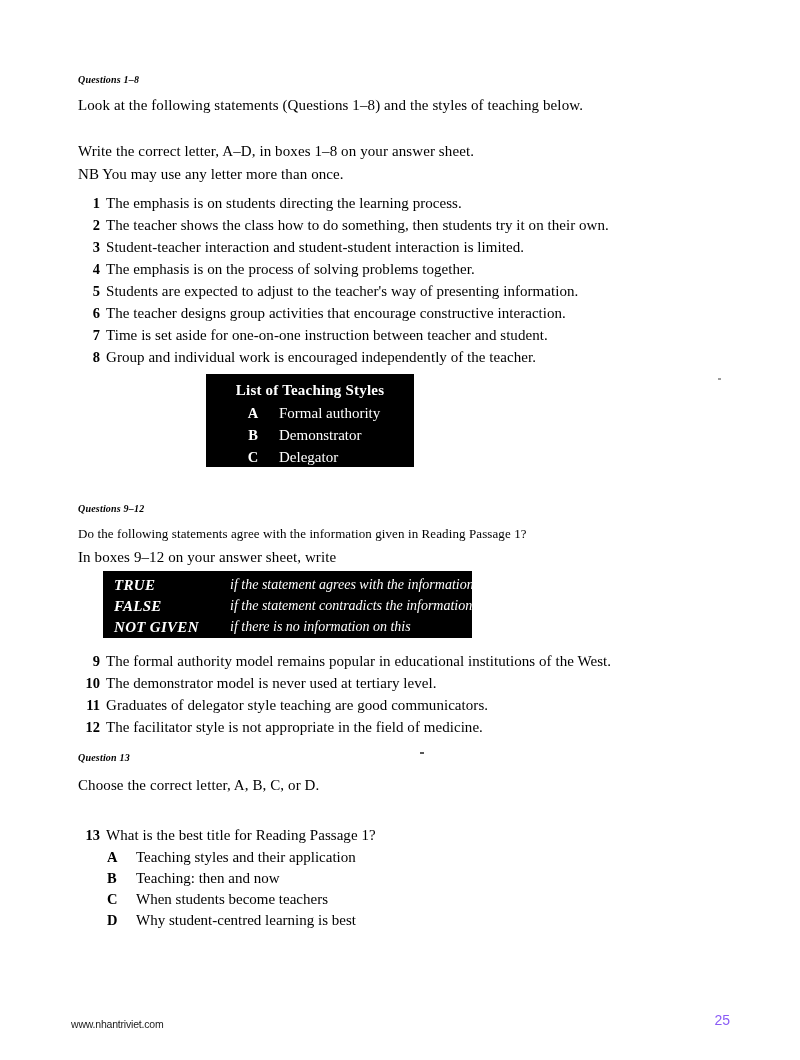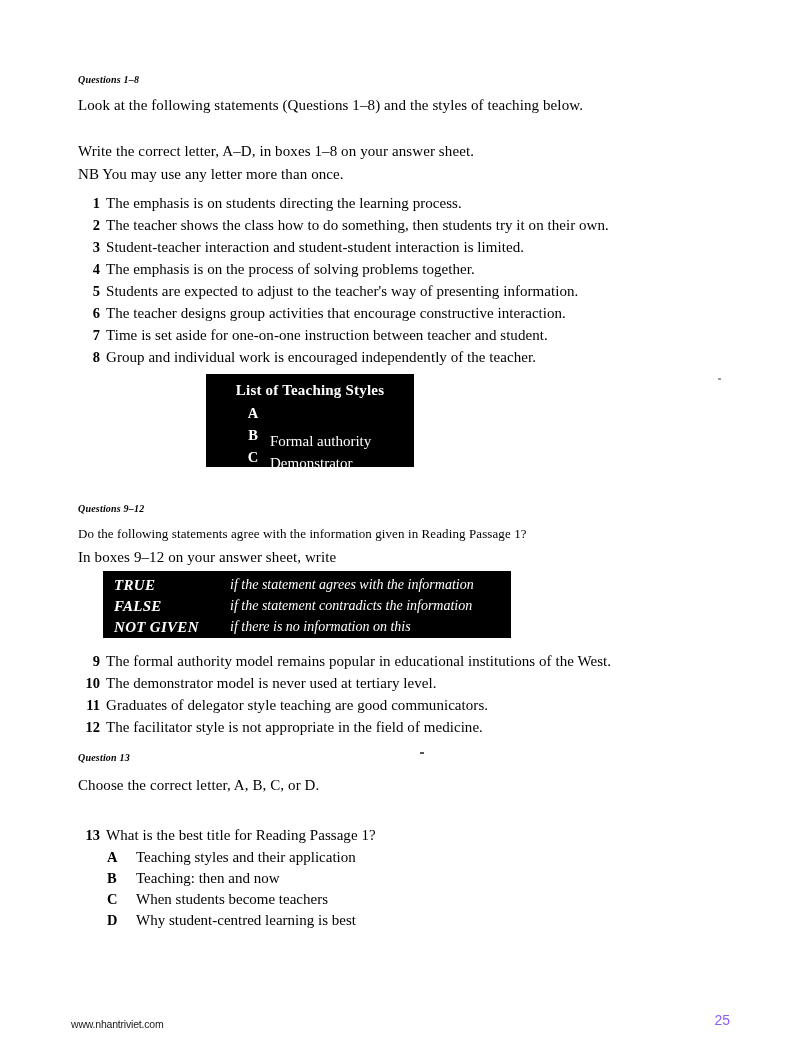--- a/index.html
+++ b/index.html
@@ -111,30 +111,29 @@
   .style-letter {
     position: absolute;
     left: 40px;
     width: 14px;
     text-align: center;
     font-weight: bold;
     font-size: 14.5px;
   }
   .style-label {
     position: absolute;
-    left: 64px;
-    font-size: 15px;
-    white-space: nowrap;
-    margin-top: 28px;
+    left: 73px;
+    font-size: 15px;
+    white-space: nowrap;
   }
 
   .tf-box {
     left: 103px;
     top: 571px;
-    width: 408px;
+    width: 369px;
     height: 67px;
   }
   .tf-label {
     position: absolute;
     left: 11px;
     font-weight: bold;
     font-style: italic;
     font-size: 15px;
     letter-spacing: 0.3px;
     white-space: nowrap;

